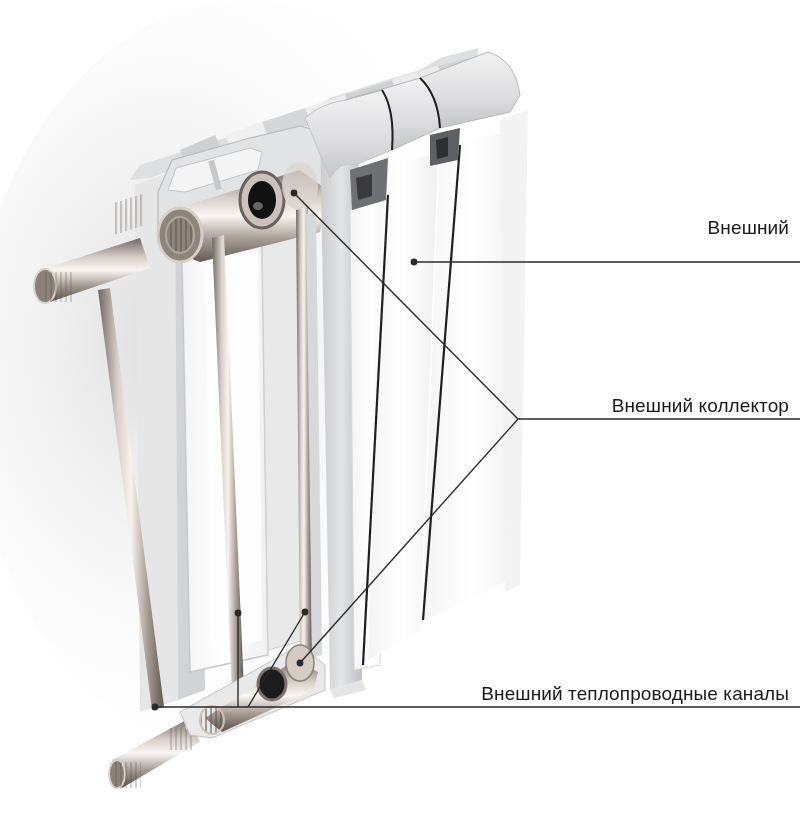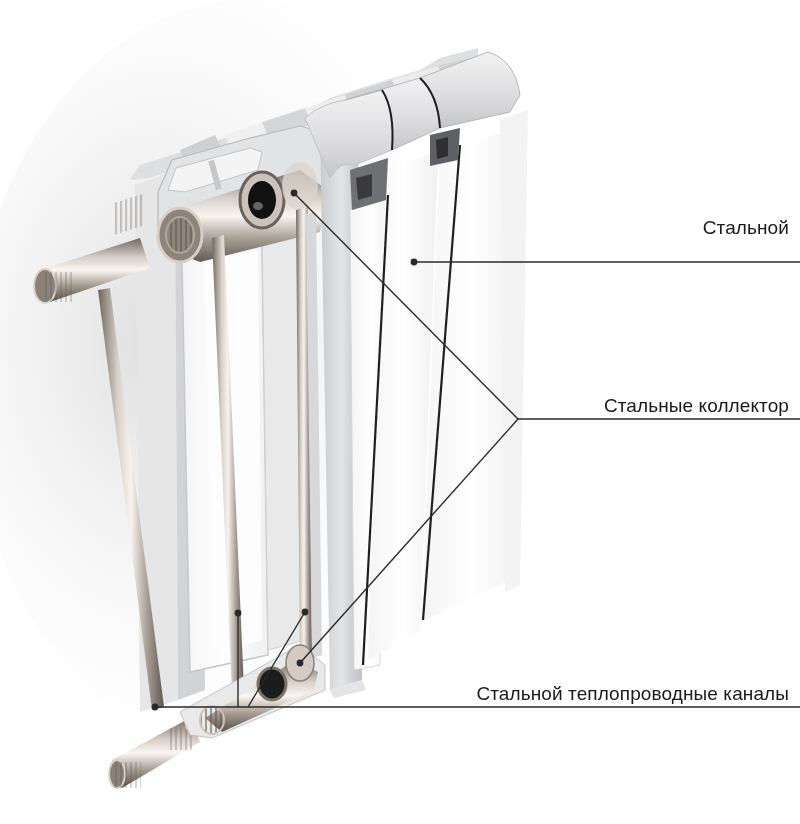--- a/index.html
+++ b/index.html
@@ -176,21 +176,21 @@
         <line x1="155" y1="707" x2="800" y2="707" stroke="#2a2a2a" stroke-width="1.6"></line>
         <line x1="238" y1="707" x2="238" y2="613" stroke="#2a2a2a" stroke-width="1.4"></line>
         <line x1="248" y1="707" x2="305" y2="612" stroke="#2a2a2a" stroke-width="1.4"></line>
         <circle cx="155" cy="707" r="3.4" fill="#2a2a2a"></circle>
         <circle cx="238" cy="613" r="3.4" fill="#2a2a2a"></circle>
         <circle cx="305" cy="612" r="3.4" fill="#2a2a2a"></circle>
       </g>
   </svg>
 
   <div class="label" id="label-0" style="top: 218px; right: 11px; color: rgb(26, 26, 26);">
-    <span class="ln">Стальной</span>
+    <span class="ln">Внешний</span>
   </div>
   <div class="label" id="label-1" style="top: 396px; right: 11px; color: rgb(26, 26, 26);">
-    <span class="ln">Стальные коллектор</span>
+    <span class="ln">Внешний коллектор</span>
   </div>
   <div class="label" id="label-2" style="top: 684px; right: 11px; color: rgb(26, 26, 26);">
-    <span class="ln">Стальной теплопроводные каналы</span>
+    <span class="ln">Внешний теплопроводные каналы</span>
   </div>
 </div>
 
 </body></html>

